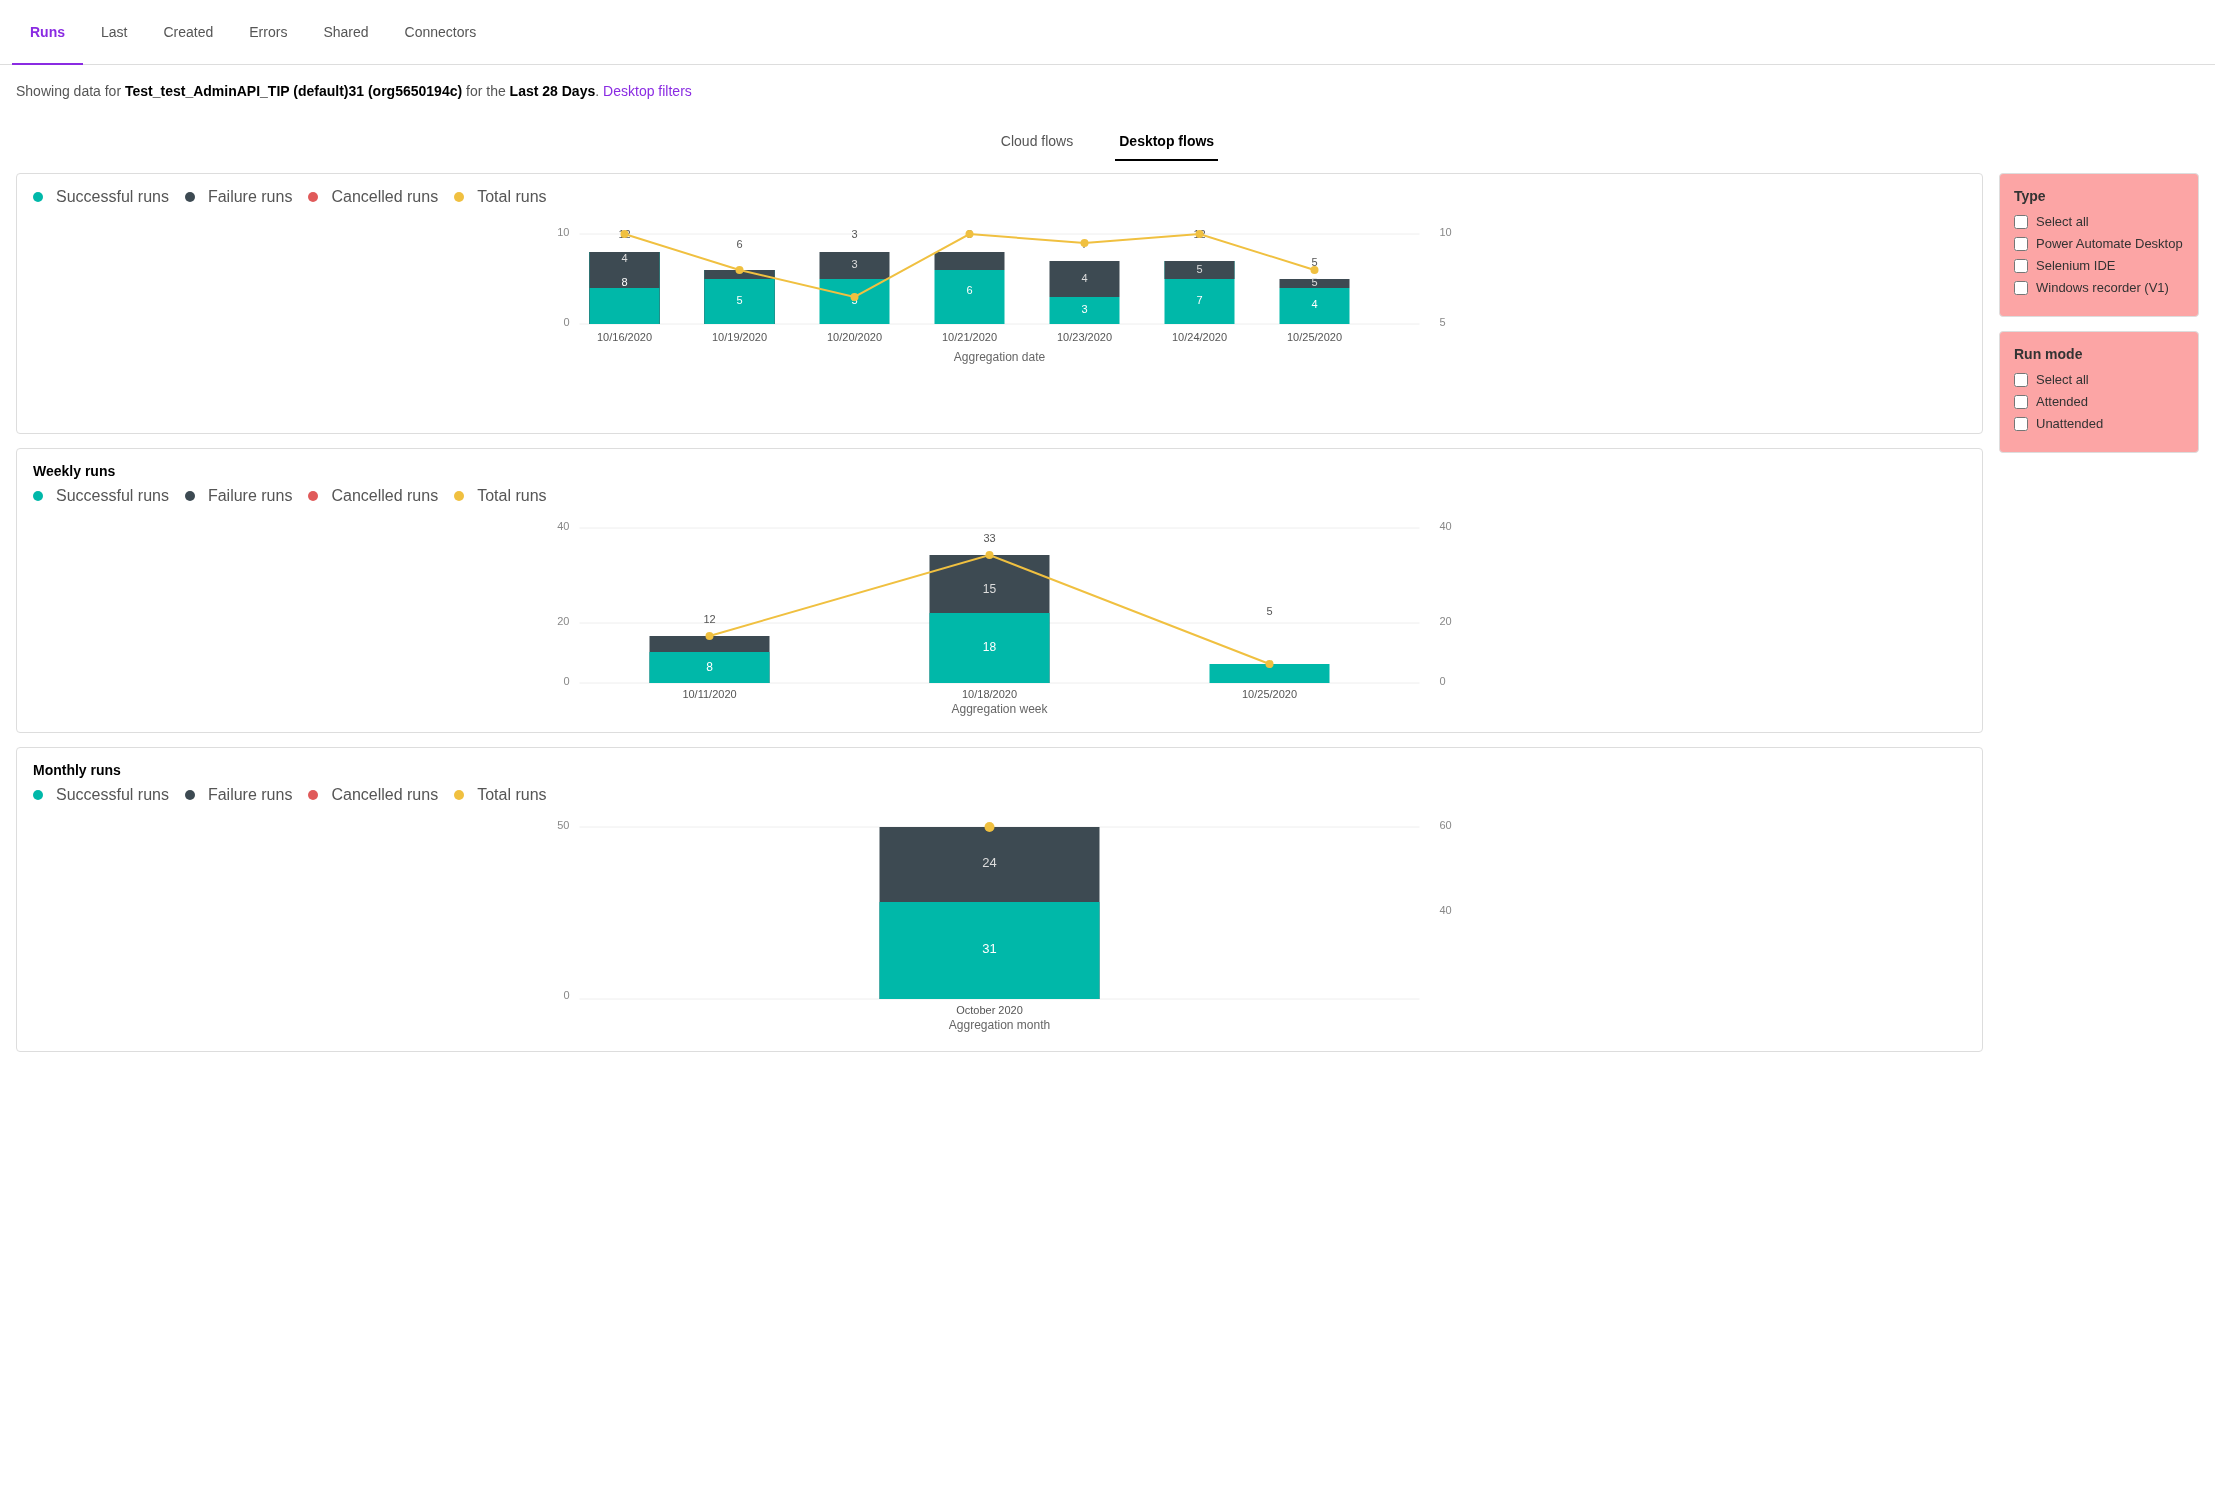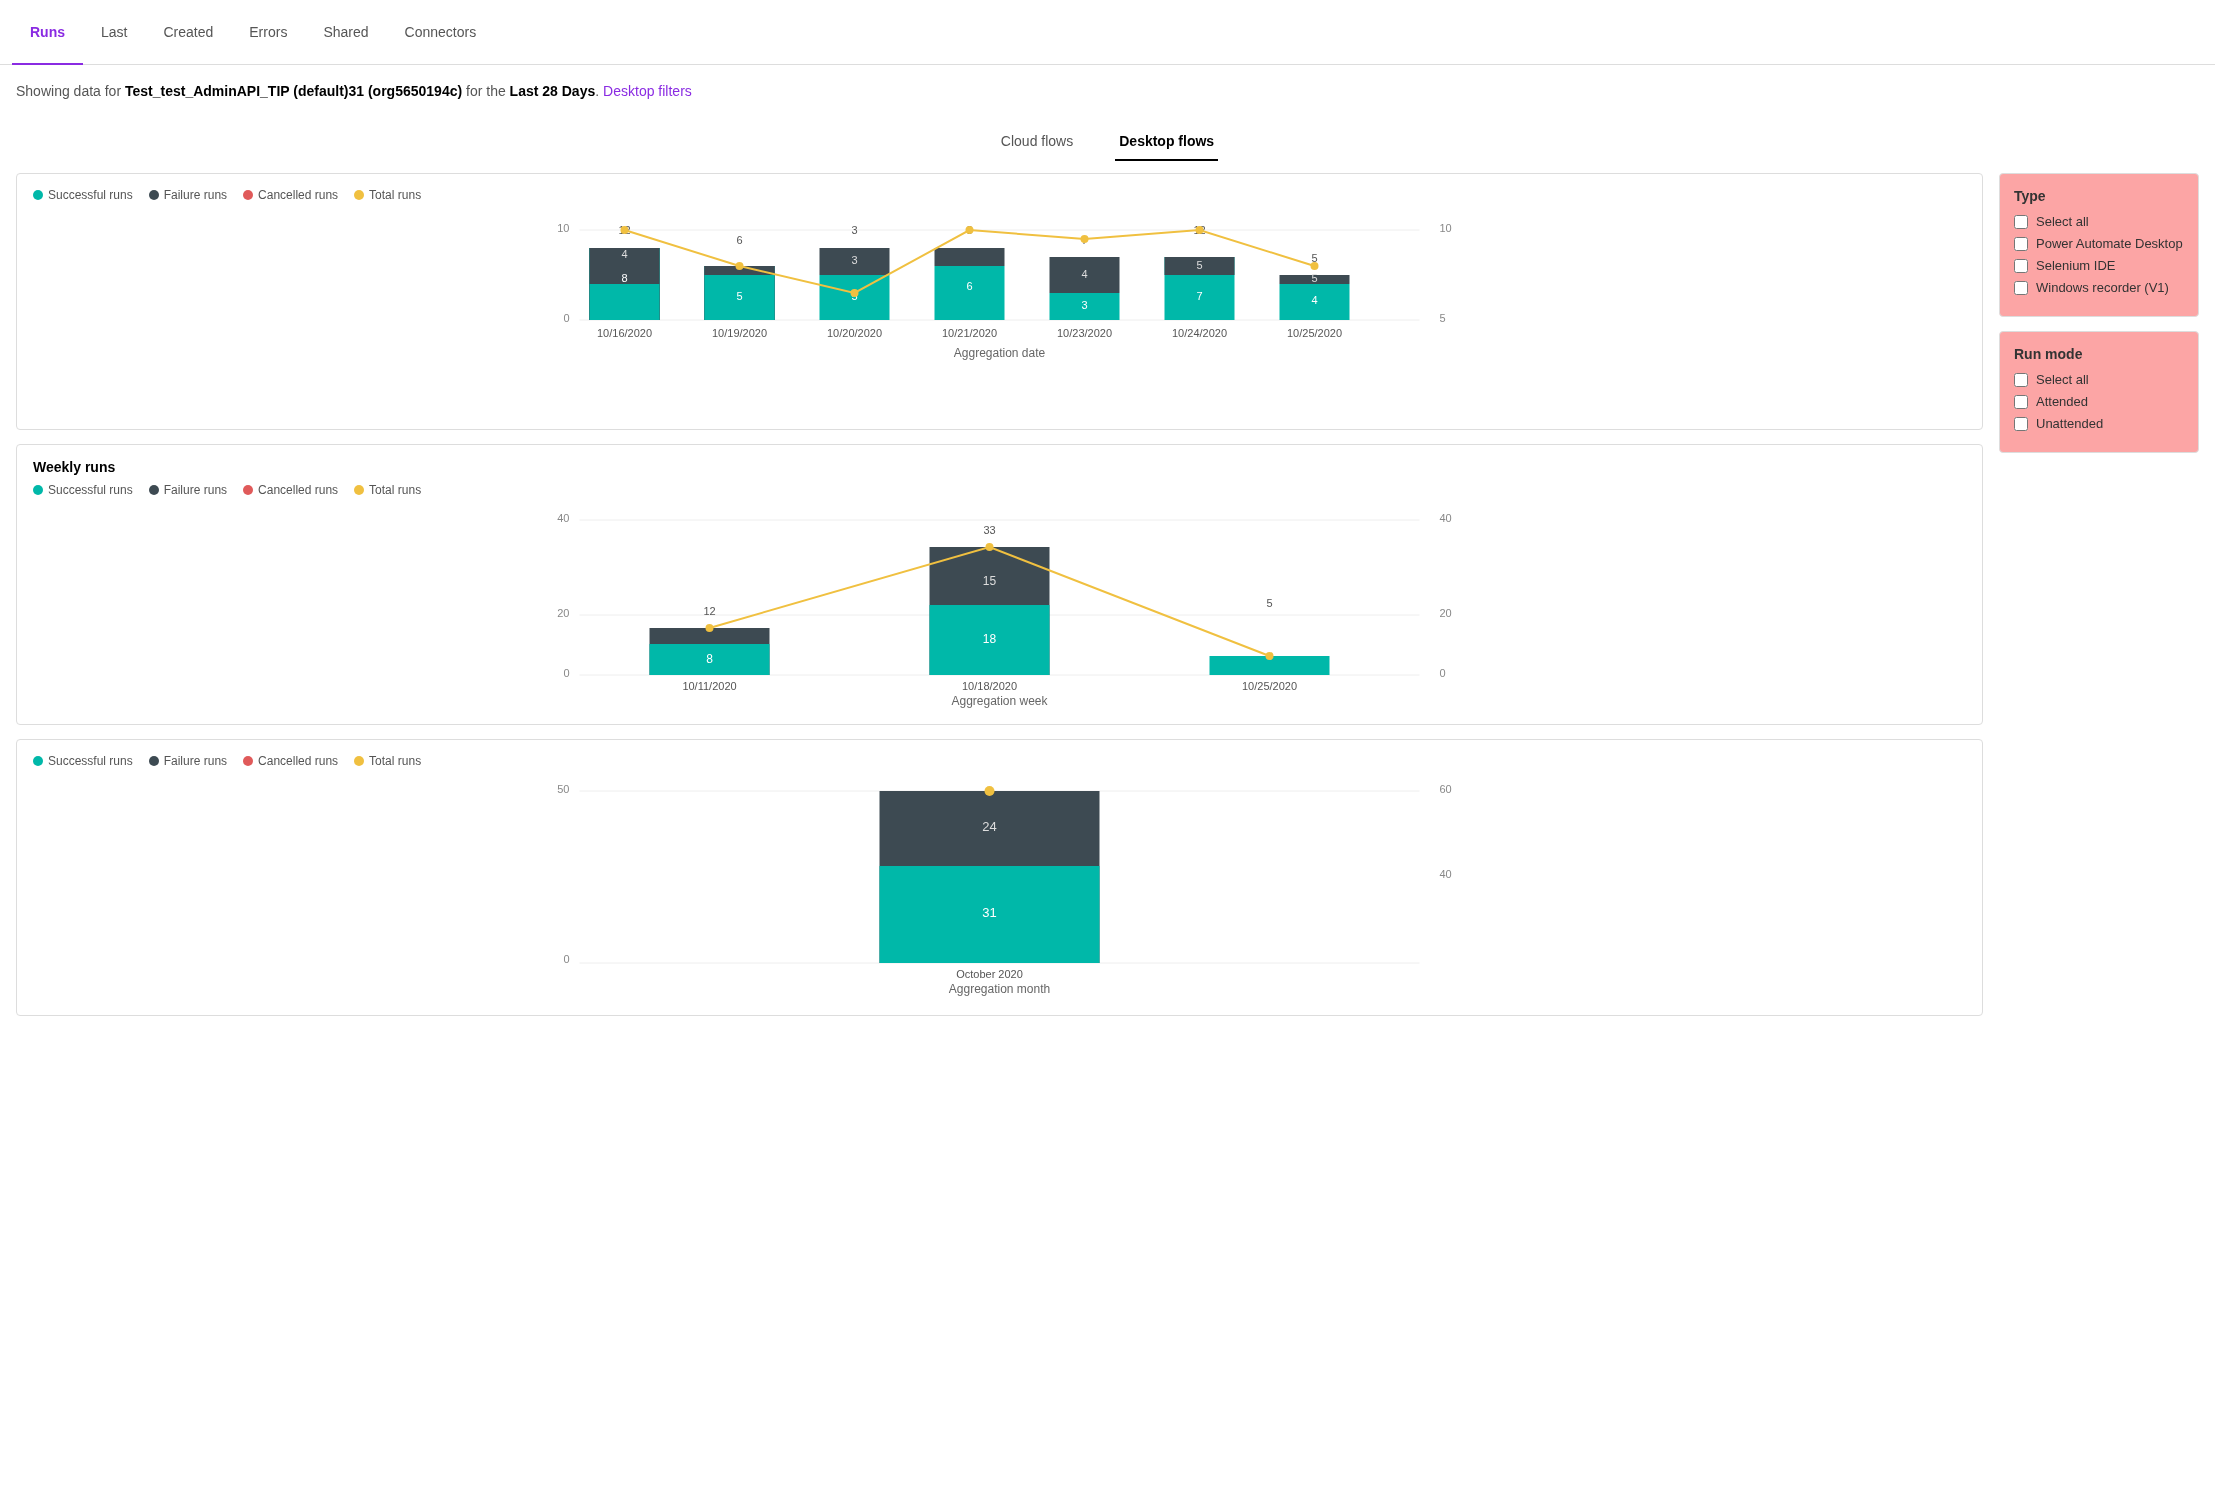--- a/index.html
+++ b/index.html
@@ -23,21 +23,21 @@
 
     
     .main-layout { display: flex; padding: 12px 16px; gap: 16px; }
     .charts-col { flex: 1; display: flex; flex-direction: column; gap: 14px; }
     .sidebar-col { width: 200px; display: flex; flex-direction: column; gap: 14px; flex-shrink: 0; }
 
     
     .chart-card { border: 1px solid #ddd; border-radius: 4px; padding: 14px 16px; background: #fff; }
     .chart-title { font-size: 14px; font-weight: 600; margin-bottom: 8px; color: #000; }
     .legend { display: flex; gap: 16px; margin-bottom: 10px; flex-wrap: wrap; }
-    .legend-item { display: flex; align-items: center; gap: 5px; font-size: 12px; color: #555; }
+    .legend-item { display: flex; align-items: center; gap: 13px; font-size: 16px; color: #555; }
     .legend-dot { width: 10px; height: 10px; border-radius: 50%; }
 
     
     .sidebar-card { border: 1px solid #ddd; border-radius: 4px; padding: 14px; background: #fca5a5; }
     .sidebar-card-title { font-size: 14px; font-weight: 600; margin-bottom: 10px; }
     .checkbox-item { display: flex; align-items: center; gap: 8px; margin-bottom: 7px; font-size: 13px; }
     .checkbox-item input[type="checkbox"] { width: 14px; height: 14px; }
 
     
     .chart-svg-container { width: 100%; position: relative; }
@@ -229,20 +229,21 @@
           <text x="160" y="183" font-size="11" fill="#555" text-anchor="middle">10/11/2020</text>
           <text x="440" y="183" font-size="11" fill="#555" text-anchor="middle">10/18/2020</text>
           <text x="720" y="183" font-size="11" fill="#555" text-anchor="middle">10/25/2020</text>
 
           <text x="450" y="198" font-size="12" fill="#666" text-anchor="middle">Aggregation week</text>
         </svg>
       </div>
     </div>
 
     <div class="chart-card">
+      <div class="chart-title">Monthly runs</div>
       <div class="legend">
         <div class="legend-item">
             <div class="legend-dot" style="background:#00b8a9"></div>
             <span>Successful runs</span>
           </div>
         <div class="legend-item">
             <div class="legend-dot" style="background:#3d4a52"></div>
             <span>Failure runs</span>
           </div>
         <div class="legend-item">

